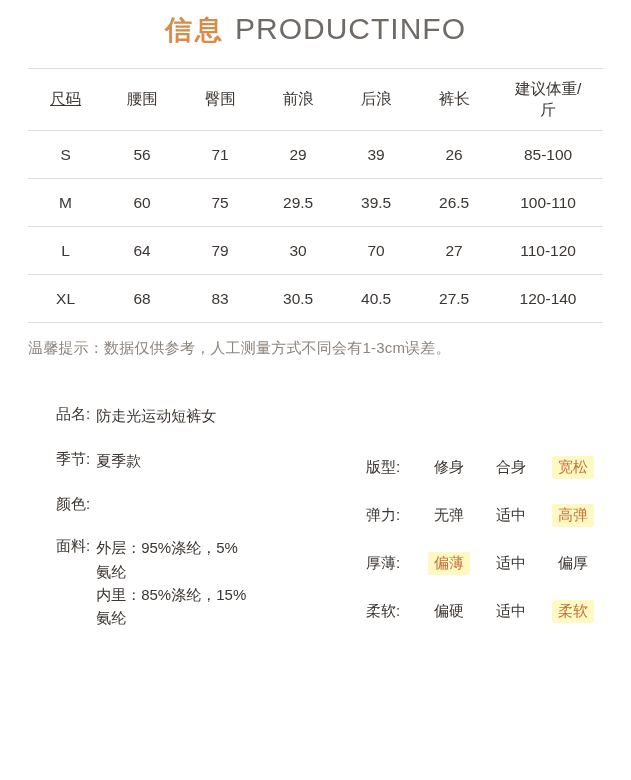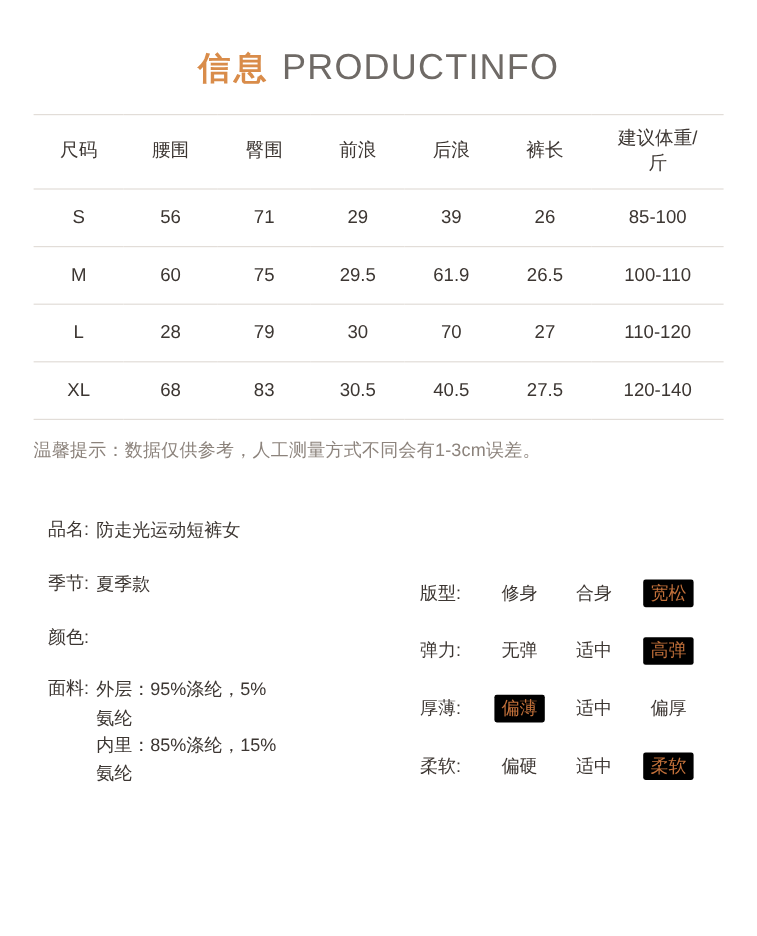--- a/index.html
+++ b/index.html
@@ -17,21 +17,21 @@
   .page {
     position: relative;
     width: 631px;
     height: 780px;
     box-sizing: border-box;
   }
 
   
   .header {
     text-align: center;
-    padding-top: 39px;
+    padding-top: 12px;
   }
   .header-title {
     display: flex;
     align-items: baseline;
     justify-content: center;
     gap: 10px;
     letter-spacing: 1px;
   }
   .header-cn {
     font-size: 27px;
@@ -73,37 +73,37 @@
   }
   table.size-table thead th {
     border-top: 1px solid #e2ddd8;
     border-bottom: 1px solid #e2ddd8;
     padding: 10px 0 9px 0;
     line-height: 1.35;
   }
   table.size-table tbody tr:last-child td {
     border-bottom: 1px solid #e2ddd8;
   }
-  .col-sz  { width: 13%; }
+  .col-sz  { width: 13%; text-decoration: underline; }
   .col-a   { width: 13.5%; }
   .col-last{ width: 19%; }
   .hdr-two-line { display: block; }
 
   .note {
     margin-top: 16px;
     font-size: 15px;
     color: #8c837c;
     letter-spacing: 0.2px;
   }
 
   
   .details {
     margin: 46px 0 0 0;
     display: flex;
-    padding: 0 28px 0 40px;
+    padding: 0 28px 0 56px;
     box-sizing: border-box;
   }
   .details-left {
     width: 300px;
     flex: none;
   }
   .details-right {
     flex: 1;
     padding-top: 52px;
     padding-left: 10px;
@@ -145,21 +145,21 @@
     gap: 20px;
   }
   .opt {
     font-size: 15px;
     color: #3c3632;
     padding: 2px 6px;
     border-radius: 2px;
     white-space: nowrap;
   }
   .opt.selected {
-    background: #000000;
+    background: #fef9c3;
     color: #c2703a;
   }
 </style>
 </head>
 <body>
 
 <div class="page">
 
   <div class="header">
     <div class="header-title">
@@ -192,27 +192,27 @@
           <td>29</td>
           <td>39</td>
           <td>26</td>
           <td>85-100</td>
         </tr>
         <tr>
           <td>M</td>
           <td>60</td>
           <td>75</td>
           <td>29.5</td>
-          <td>61.9</td>
+          <td>39.5</td>
           <td>26.5</td>
           <td>100-110</td>
         </tr>
         <tr>
           <td>L</td>
-          <td>28</td>
+          <td>64</td>
           <td>79</td>
           <td>30</td>
           <td>70</td>
           <td>27</td>
           <td>110-120</td>
         </tr>
         <tr>
           <td>XL</td>
           <td>68</td>
           <td>83</td>

